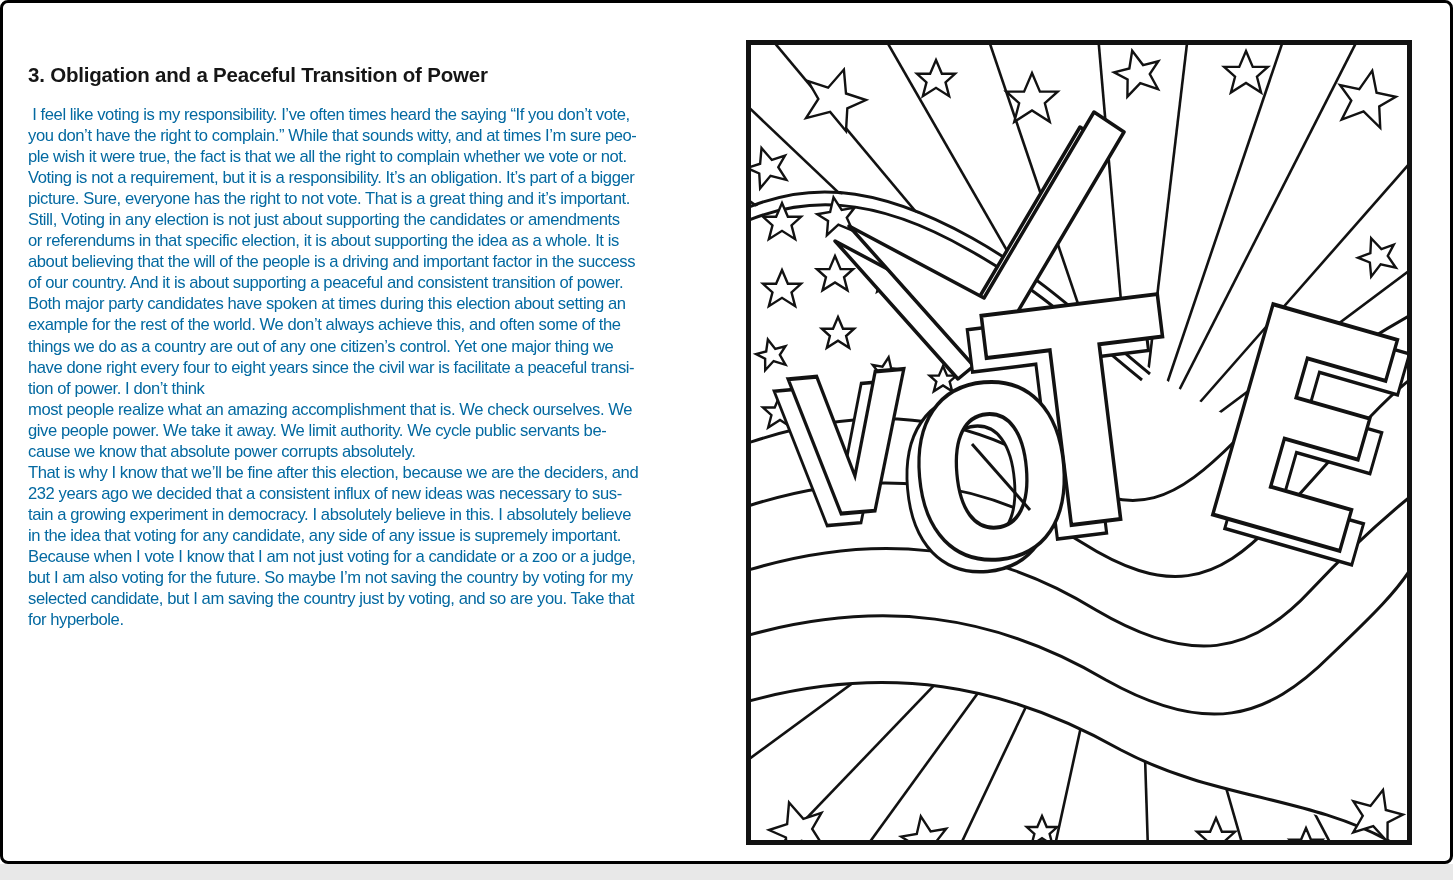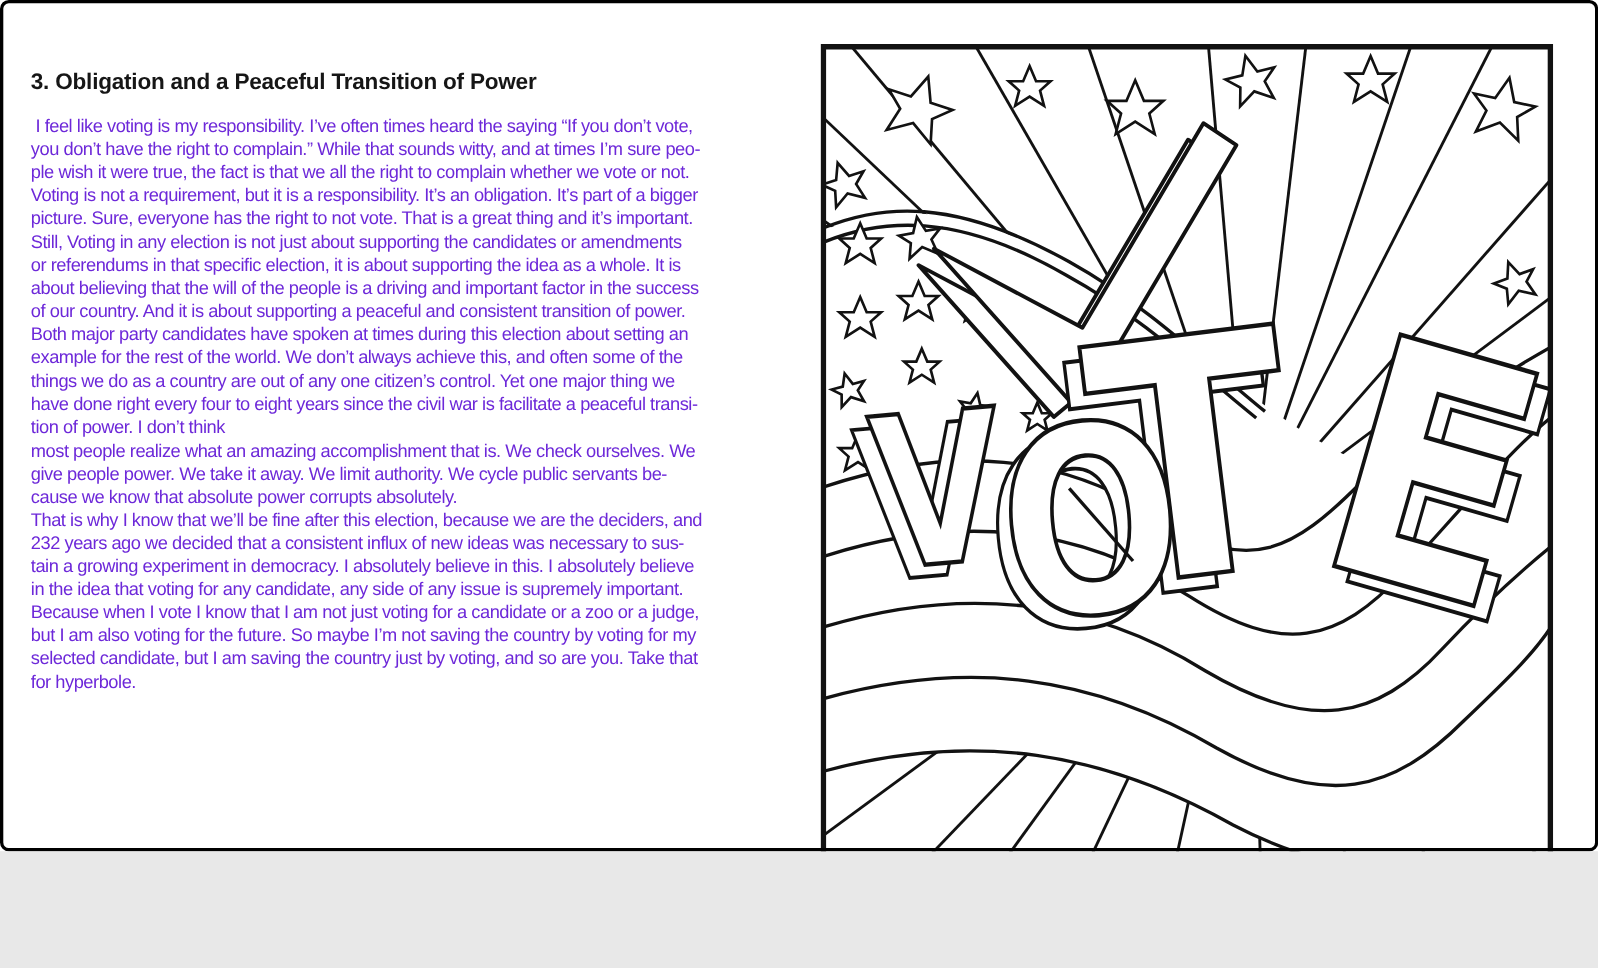--- a/index.html
+++ b/index.html
@@ -1,31 +1,31 @@
 <!DOCTYPE html>
 <html><head>
 <meta charset="utf-8">
 <style>
   html,body{margin:0;padding:0;background:#e8e8e8;}
   .canvas{
-    position:relative;width:1453px;height:774px;background:#ffffff;
+    position:relative;width:1453px;height:864px;background:#ffffff;
     font-family:"Liberation Sans","DejaVu Sans",sans-serif;overflow:hidden;
   }
   .outer-border{
     position:absolute;inset:0;border:3px solid #000;border-radius:8px;
     box-sizing:border-box;pointer-events:none;z-index:10;
   }
   .article-heading{
     position:absolute;left:28px;top:63px;width:700px;
     font-size:20.5px;font-weight:bold;color:#161616;letter-spacing:-0.2px;
   }
   .article-body{
     position:absolute;left:28px;top:104px;width:705px;
     font-size:16.6px;line-height:21.05px;letter-spacing:-0.42px;
-    color:#6d28d9;white-space:pre;
+    color:#0369a1;white-space:pre;
   }
   .illustration{
     position:absolute;left:746px;top:40px;width:666px;height:805px;
   }
   .ill-line{stroke:#121212;fill:none;}
 </style>
 </head>
 <body>
 
 <div class="canvas">

